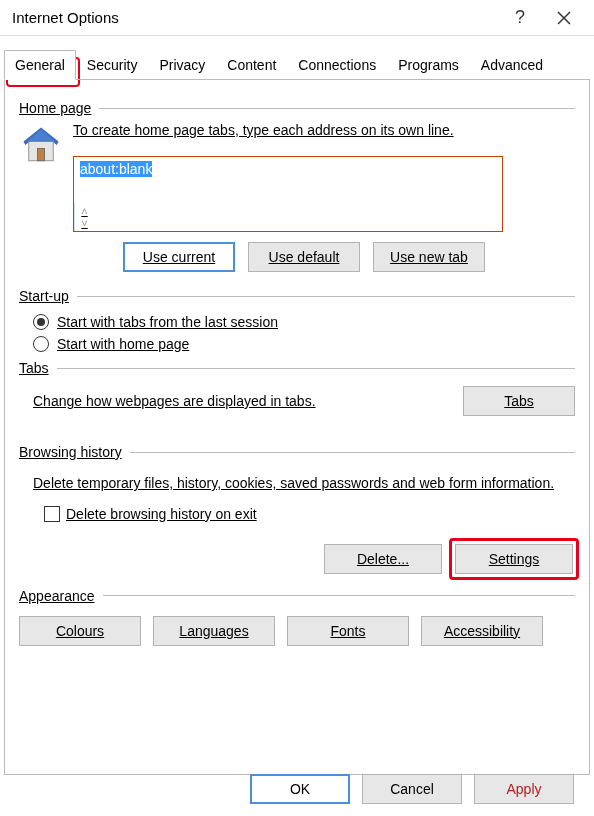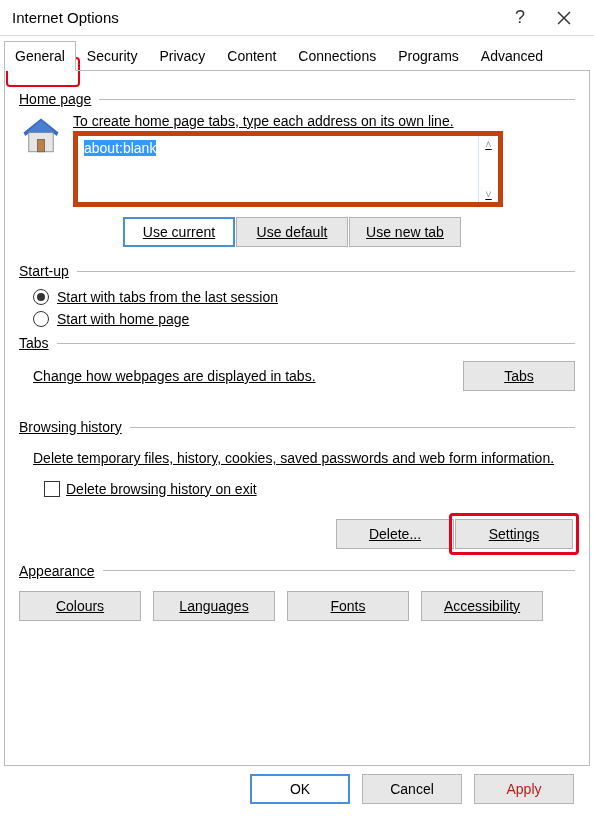--- a/index.html
+++ b/index.html
@@ -1,35 +1,35 @@
 <!DOCTYPE html>
 <html><head>
 <meta charset="utf-8">
 <style>
 * { box-sizing: border-box; margin: 0; padding: 0; }
 body { font-family: "Segoe UI", Tahoma, sans-serif; font-size: 14px; background: #fff; width: 594px; height: 816px; position: relative; color: #000; }
 .titlebar { display: flex; align-items: center; height: 36px; padding: 0 8px; border-bottom: 1px solid #ddd; }
 .titlebar-title { flex: 1; font-size: 15px; padding-left: 4px; }
 .titlebar-btn { width: 44px; height: 30px; display: flex; align-items: center; justify-content: center; font-size: 18px; color: #333; }
-.tabs { display: flex; margin: 5px 4px 0 4px; }
+.tabs { display: flex; margin: 14px 4px 0 4px; }
 .tab { padding: 6px 10px; border: 1px solid transparent; border-bottom: none; font-size: 14px; cursor: default; }
 .tab.active { border: 1px solid #bbb; border-bottom: 1px solid #fff; background: #fff; position: relative; z-index: 2; }
 .tab-highlight { position: absolute; border: 2px solid #e7001b; border-radius: 4px; pointer-events: none; }
 .tab-panel { border: 1px solid #bbb; margin: 0 4px 0 4px; padding: 12px 14px 18px 14px; position: relative; top: -1px; height: 696px; text-decoration: underline; }
 .group-label { display: flex; align-items: center; margin-top: 8px; }
 .group-label span.lbl { margin-right: 8px; white-space: nowrap; }
 .group-label .line { flex: 1; height: 1px; background: #bbb; }
 .homepage-row { display: flex; margin-top: 6px; }
 .house-icon { width: 44px; height: 42px; margin-right: 10px; margin-top: 2px; }
 .homepage-text { flex: 1; }
-.homepage-input { width: 430px; height: 76px; border: 5px solid #c2410c; margin-top: 2px; position: relative; display: flex; }
+.homepage-input { width: 430px; height: 76px; border: 1px solid #c2410c; margin-top: 18px; position: relative; display: flex; flex-direction: column; }
 .homepage-input .inner { flex: 1; padding: 4px 6px; }
 .homepage-input .selected { background: #3399ff; color: #fff; display: inline-block; }
 .scroll-col { width: 20px; border-left: 1px solid #d6e3f3; display: flex; flex-direction: column; justify-content: space-between; align-items: center; color: #999; font-size: 11px; padding: 2px 0; }
-.button-row { display: flex; justify-content: flex-end; gap: 1px; margin-top: 10px; padding-right: 2px; }
+.button-row { display: flex; justify-content: flex-end; gap: 13px; margin-top: 10px; padding-right: 2px; }
 .button-row.left-indent { padding-left: 104px; justify-content: flex-start; }
 button.win { min-width: 112px; height: 30px; background: #e7e7e7; border: 1px solid #b3b3b3; font-family: inherit; font-size: 14px; padding: 0 10px; cursor: default; }
 button.win.primary { background: #fff; border: 2px solid #4a90d9; }
 .radio-group { margin: 10px 0 6px 14px; }
 .radio-item { display: flex; align-items: center; margin: 6px 0; }
 .radio-icon { width: 16px; height: 16px; border: 1.5px solid #333; border-radius: 50%; margin-right: 8px; display: flex; align-items: center; justify-content: center; }
 .radio-icon.checked::after { content: ""; width: 8px; height: 8px; background: #333; border-radius: 50%; }
 .tabs-row { display: flex; align-items: center; margin-top: 10px; }
 .tabs-row .desc { flex: 1; padding-left: 14px; }
 .browsing-desc { margin: 14px 4px 12px 14px; line-height: 1.4; }

